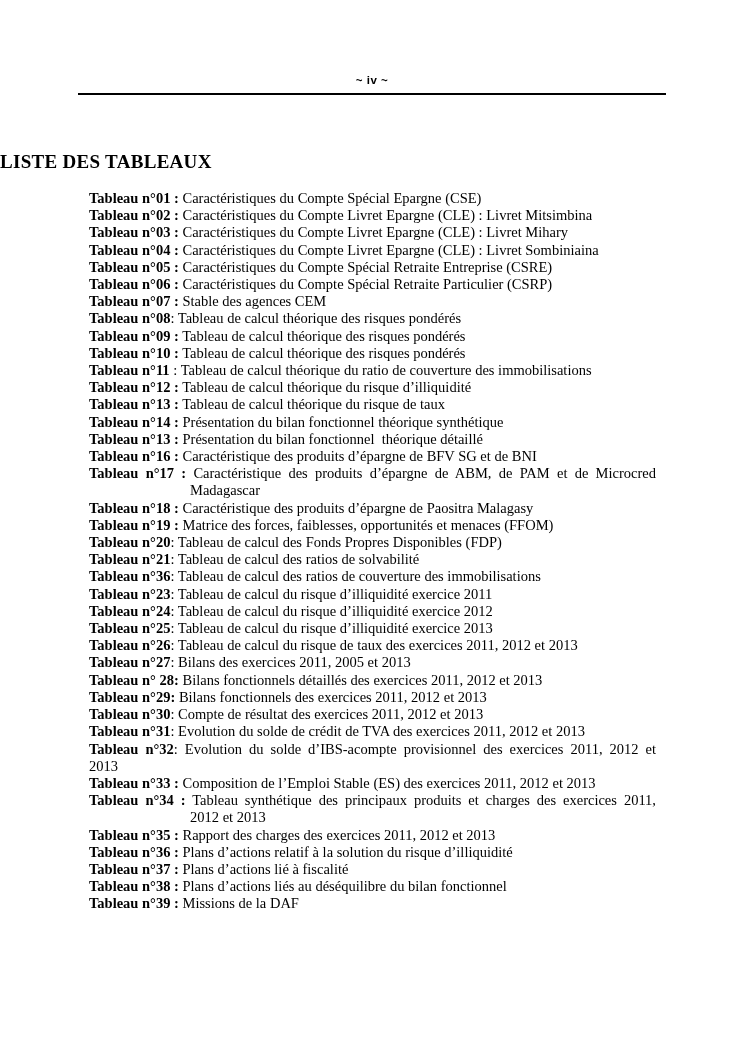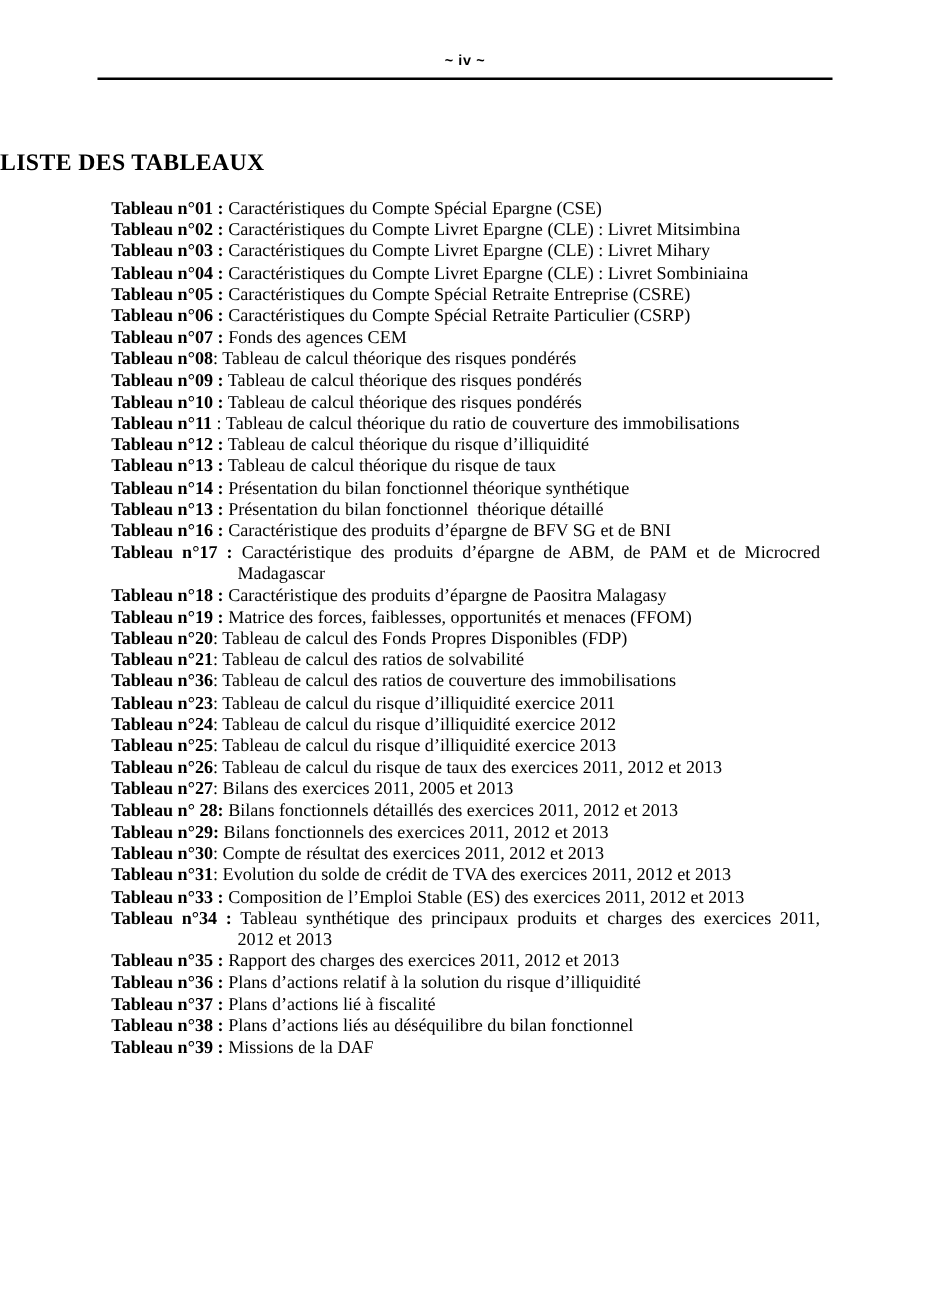--- a/index.html
+++ b/index.html
@@ -3,21 +3,21 @@
 <meta charset="utf-8">
 <style>
   html, body { margin: 0; padding: 0; }
   body {
     width: 744px; height: 1053px;
     background: #ffffff;
     color: #000000;
     font-family: "Liberation Serif", "DejaVu Serif", serif;
     overflow: hidden;
   }
-  .page { width: 744px; height: 1004px; position: relative; }
+  .page { width: 744px; height: 1004px; position: relative; margin-top: 31px; }
 
   
   .hdr { padding-top: 42px; }
   .page-number {
     text-align: center;
     font-family: "Liberation Sans", "DejaVu Sans", sans-serif;
     font-weight: bold;
     font-size: 11.5px;
     line-height: 14px;
     letter-spacing: 0.5px;
@@ -80,21 +80,21 @@
       <div class="entry">
         <div class="line"><span class="label">Tableau n°04 :</span><span class="sep"> </span><span class="text">Caractéristiques du Compte Livret Epargne (CLE) : Livret Sombiniaina</span></div>
       </div>
       <div class="entry">
         <div class="line"><span class="label">Tableau n°05 :</span><span class="sep"> </span><span class="text">Caractéristiques du Compte Spécial Retraite Entreprise (CSRE)</span></div>
       </div>
       <div class="entry">
         <div class="line"><span class="label">Tableau n°06 :</span><span class="sep"> </span><span class="text">Caractéristiques du Compte Spécial Retraite Particulier (CSRP)</span></div>
       </div>
       <div class="entry">
-        <div class="line"><span class="label">Tableau n°07 :</span><span class="sep"> </span><span class="text">Fonds des agences CEM</span></div>
+        <div class="line"><span class="label">Tableau n°07 :</span><span class="sep"> </span><span class="text">Stable des agences CEM</span></div>
       </div>
       <div class="entry">
         <div class="line"><span class="label">Tableau n°08</span><span class="sep">: </span><span class="text">Tableau de calcul théorique des risques pondérés</span></div>
       </div>
       <div class="entry">
         <div class="line"><span class="label">Tableau n°09 :</span><span class="sep"> </span><span class="text">Tableau de calcul théorique des risques pondérés</span></div>
       </div>
       <div class="entry">
         <div class="line"><span class="label">Tableau n°10 :</span><span class="sep"> </span><span class="text">Tableau de calcul théorique des risques pondérés</span></div>
       </div>
@@ -156,20 +156,24 @@
       <div class="entry">
         <div class="line"><span class="label">Tableau n°29:</span><span class="sep"> </span><span class="text">Bilans fonctionnels des exercices 2011, 2012 et 2013</span></div>
       </div>
       <div class="entry">
         <div class="line"><span class="label">Tableau n°30</span><span class="sep">: </span><span class="text">Compte de résultat des exercices 2011, 2012 et 2013</span></div>
       </div>
       <div class="entry">
         <div class="line"><span class="label">Tableau n°31</span><span class="sep">: </span><span class="text">Evolution du solde de crédit de TVA des exercices 2011, 2012 et 2013</span></div>
       </div>
       <div class="entry">
+        <div class="line just"><span class="label">Tableau n°32</span><span class="sep">: </span><span class="text">Evolution du solde d’IBS-acompte provisionnel des exercices 2011, 2012 et</span></div>
+        <div class="cont">2013</div>
+      </div>
+      <div class="entry">
         <div class="line"><span class="label">Tableau n°33 :</span><span class="sep"> </span><span class="text">Composition de l’Emploi Stable (ES) des exercices 2011, 2012 et 2013</span></div>
       </div>
       <div class="entry">
         <div class="line just"><span class="label">Tableau n°34 :</span><span class="sep"> </span><span class="text">Tableau synthétique des principaux produits et charges des exercices 2011,</span></div>
         <div class="cont ind">2012 et 2013</div>
       </div>
       <div class="entry">
         <div class="line"><span class="label">Tableau n°35 :</span><span class="sep"> </span><span class="text">Rapport des charges des exercices 2011, 2012 et 2013</span></div>
       </div>
       <div class="entry">

